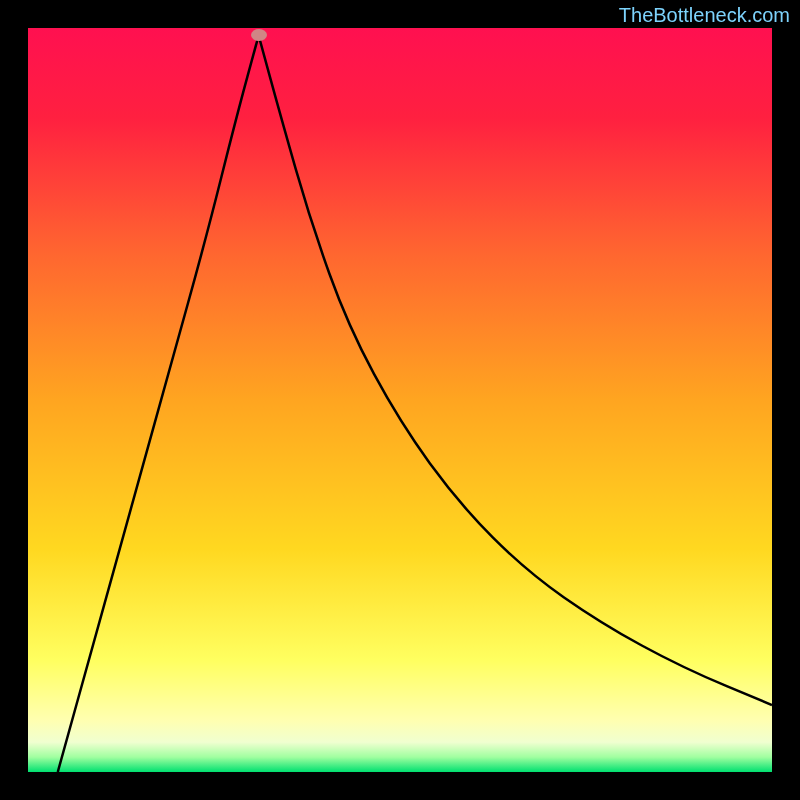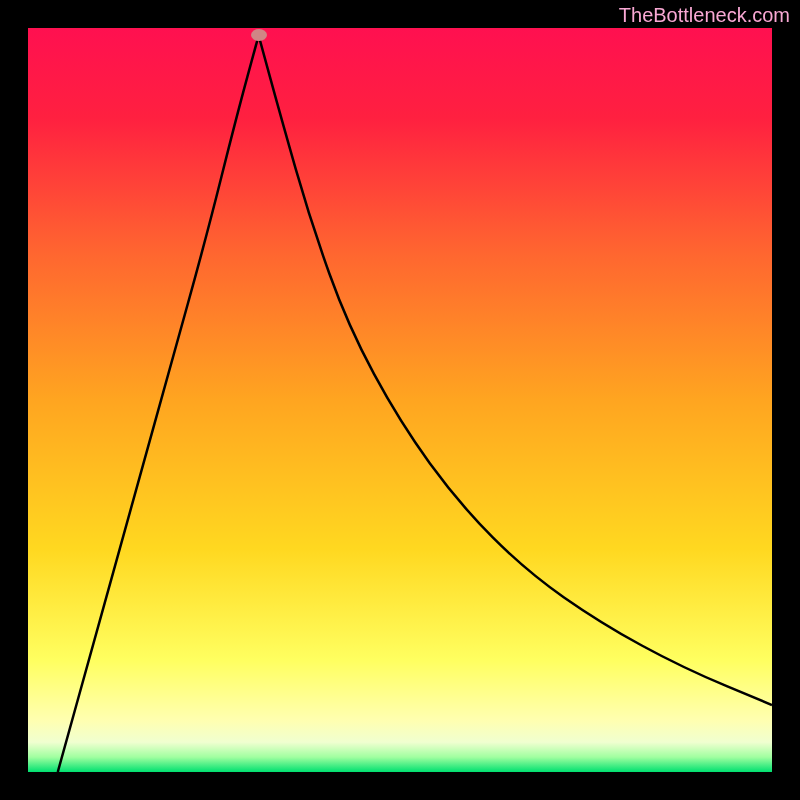--- a/index.html
+++ b/index.html
@@ -11,21 +11,21 @@
       width: 800px;
       height: 800px;
       background: #000;
       position: relative;
       font-family: Arial, sans-serif;
     }
     .watermark {
       position: absolute;
       top: 4px;
       right: 10px;
-      color: #f9a8d4;
+      color: #7dd3fc;
       font-size: 20px;
       font-weight: normal;
       z-index: 10;
     }
     .chart-container {
       position: absolute;
       top: 28px;
       left: 28px;
       width: 744px;
       height: 744px;

